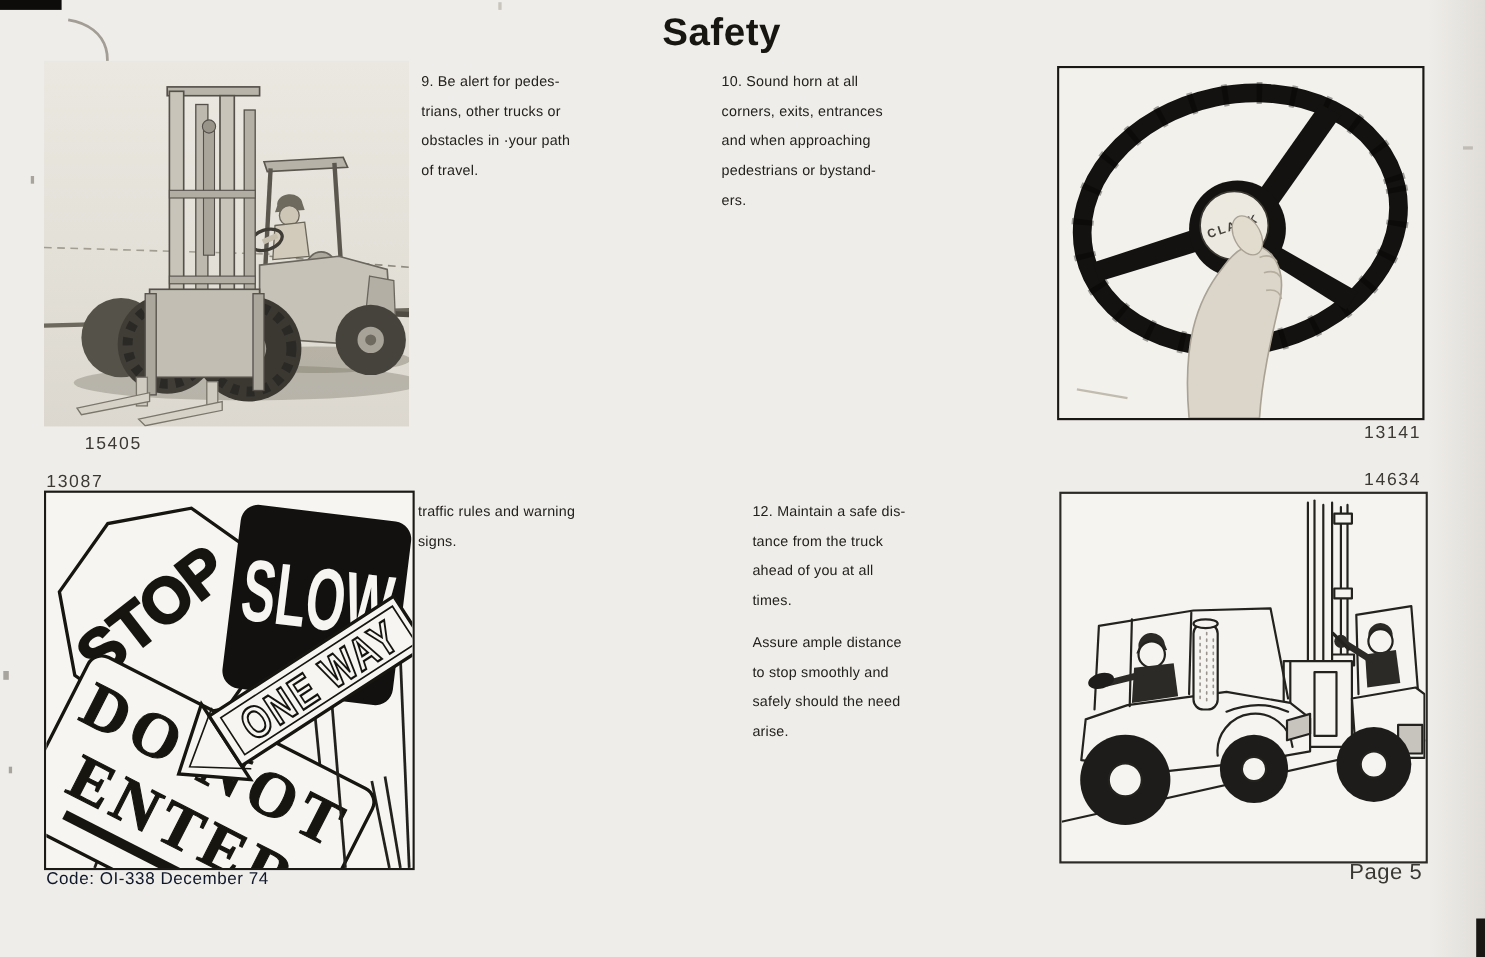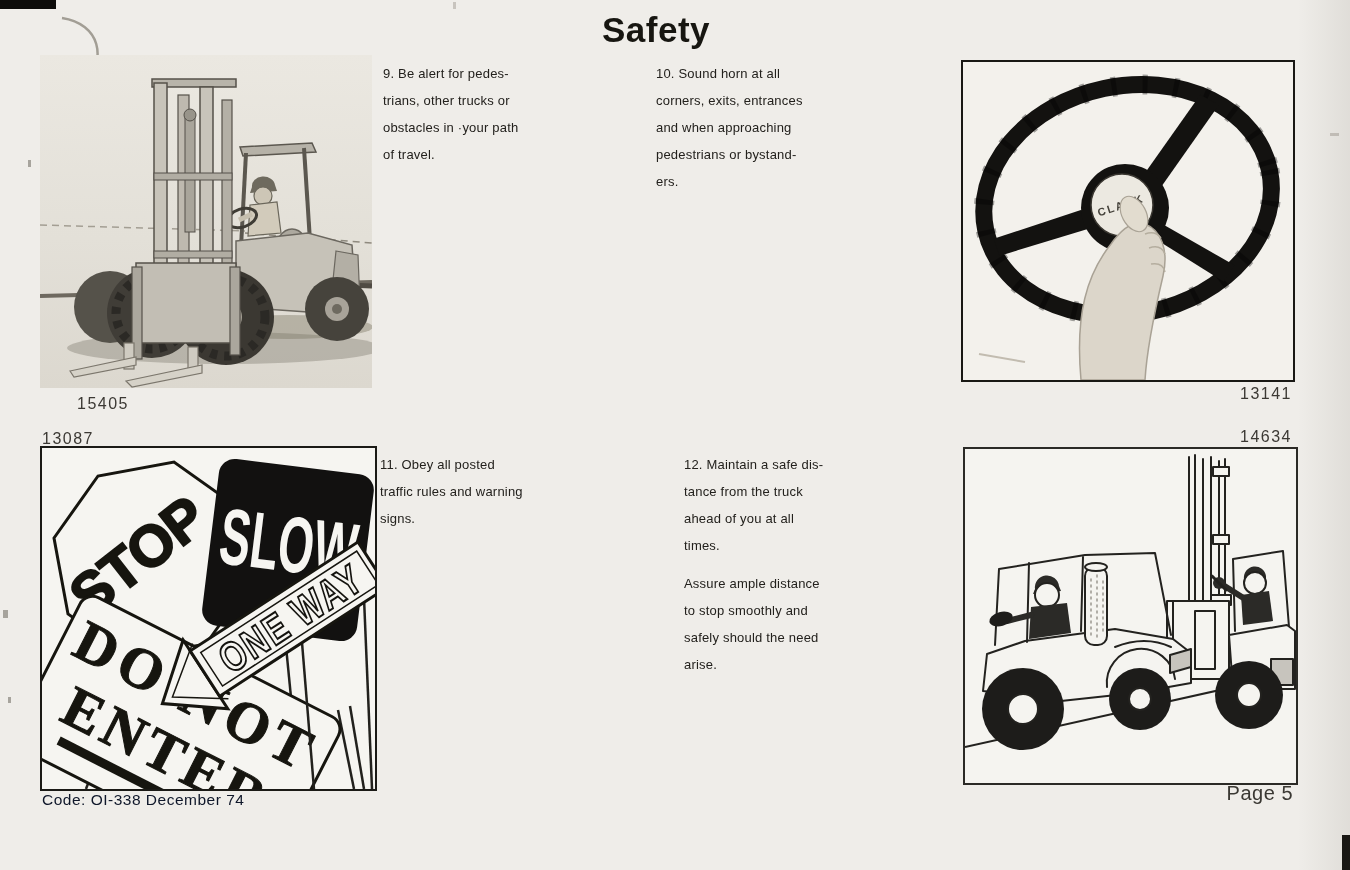--- a/index.html
+++ b/index.html
@@ -194,21 +194,20 @@
         <polygon points="-80,-40 -132,2 -80,42" fill="#f6f5f1" stroke="#16150f" stroke-width="3"></polygon>
         <rect x="-80" y="-27" width="200" height="54" fill="#f6f5f1" stroke="#16150f" stroke-width="3"></rect>
         <polyline points="-74,-32 -120,2 -74,34" fill="none" stroke="#16150f" stroke-width="1.5"></polyline>
         <rect x="-72" y="-20" width="186" height="40" fill="none" stroke="#16150f" stroke-width="1.5"></rect>
         <text transform="translate(22 0) scale(0.9 1.15)" y="13" text-anchor="middle" font-size="36" font-weight="bold" letter-spacing="2" fill="#f6f5f1" stroke="#14130f" stroke-width="1.8">ONE WAY</text>
       </g>
     </svg>
   </div>
 
   <div class="textblock" style="left:380px;top:451px;width:266px;">
-      <div class="jline">11. Obey all posted</div>
       <div class="jline">traffic rules and warning</div>
       <div class="jline last">signs.</div>
     </div>
   <div class="textblock" style="left:684px;top:451px;width:268px;">
     <div>
         <div class="jline">12. Maintain a safe dis-</div>
         <div class="jline">tance from the truck</div>
         <div class="jline">ahead of you at all</div>
         <div class="jline last">times.</div>
       </div>

